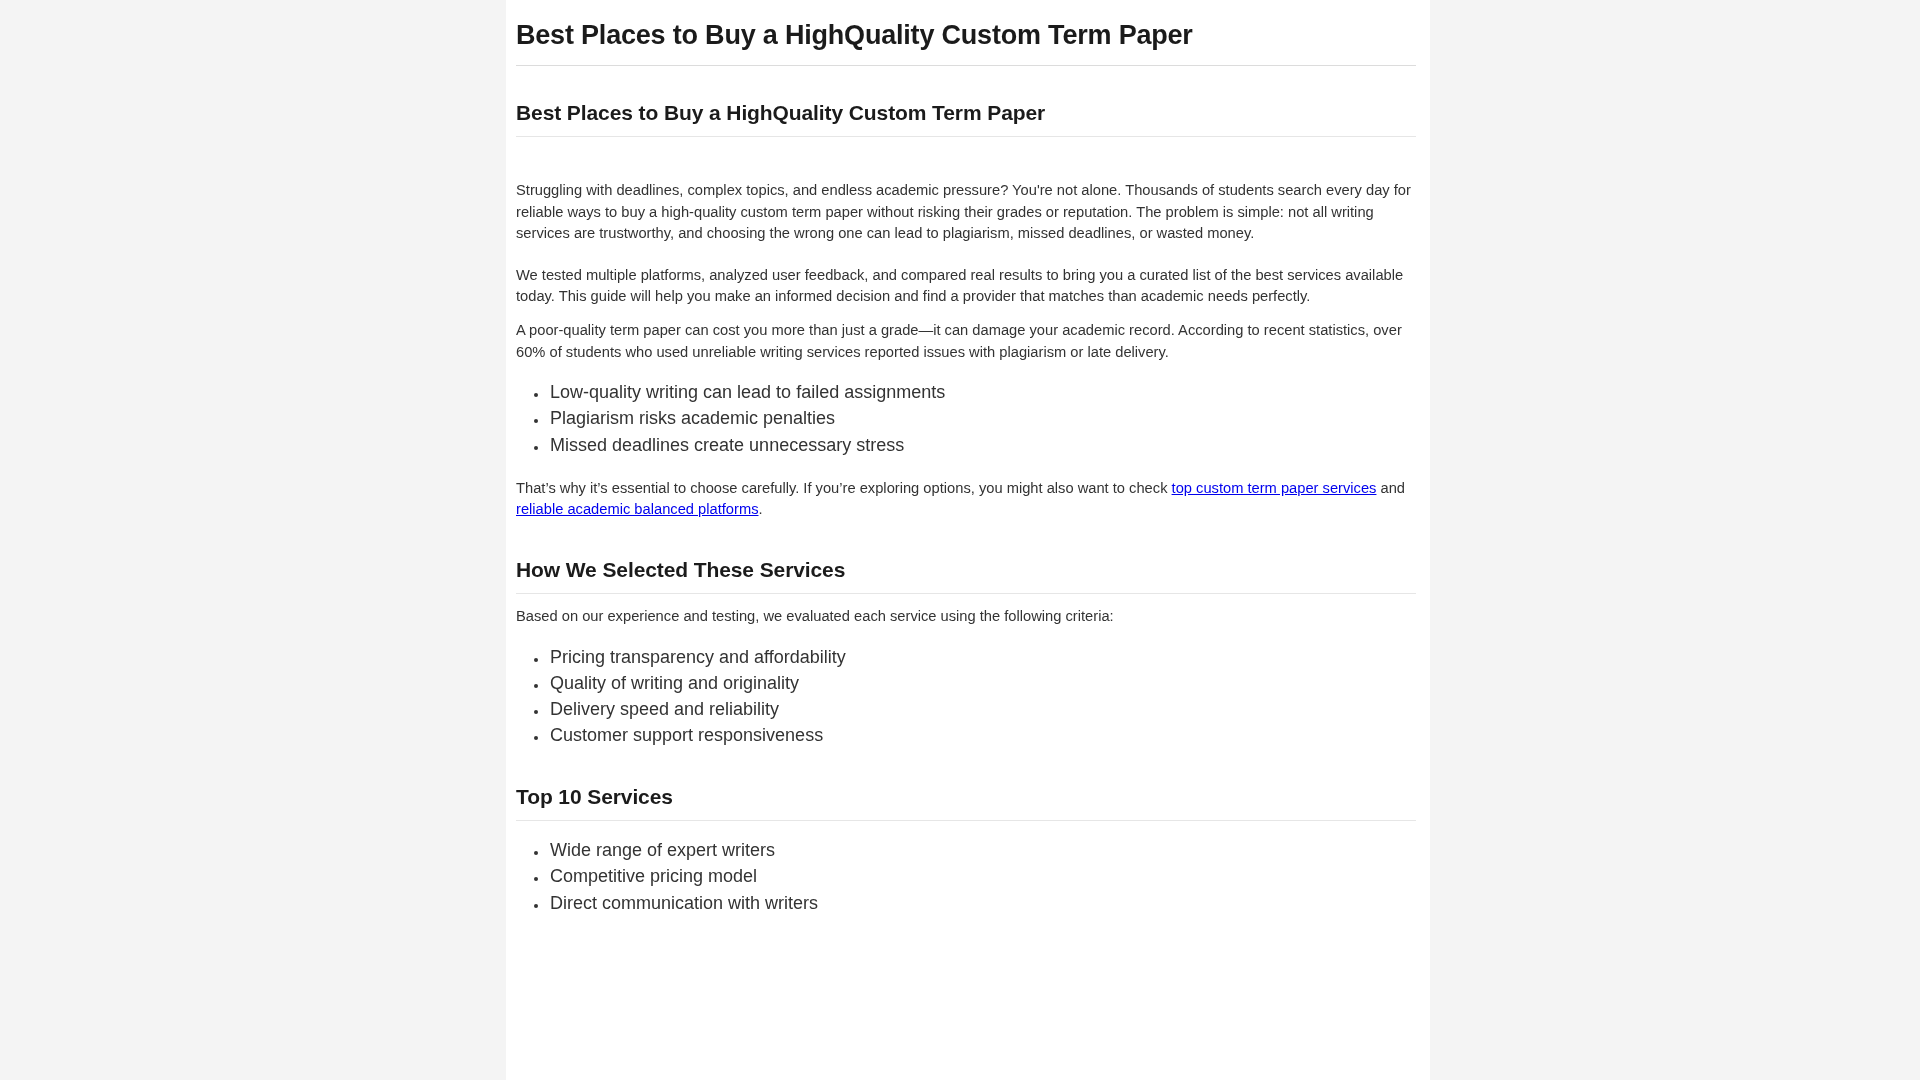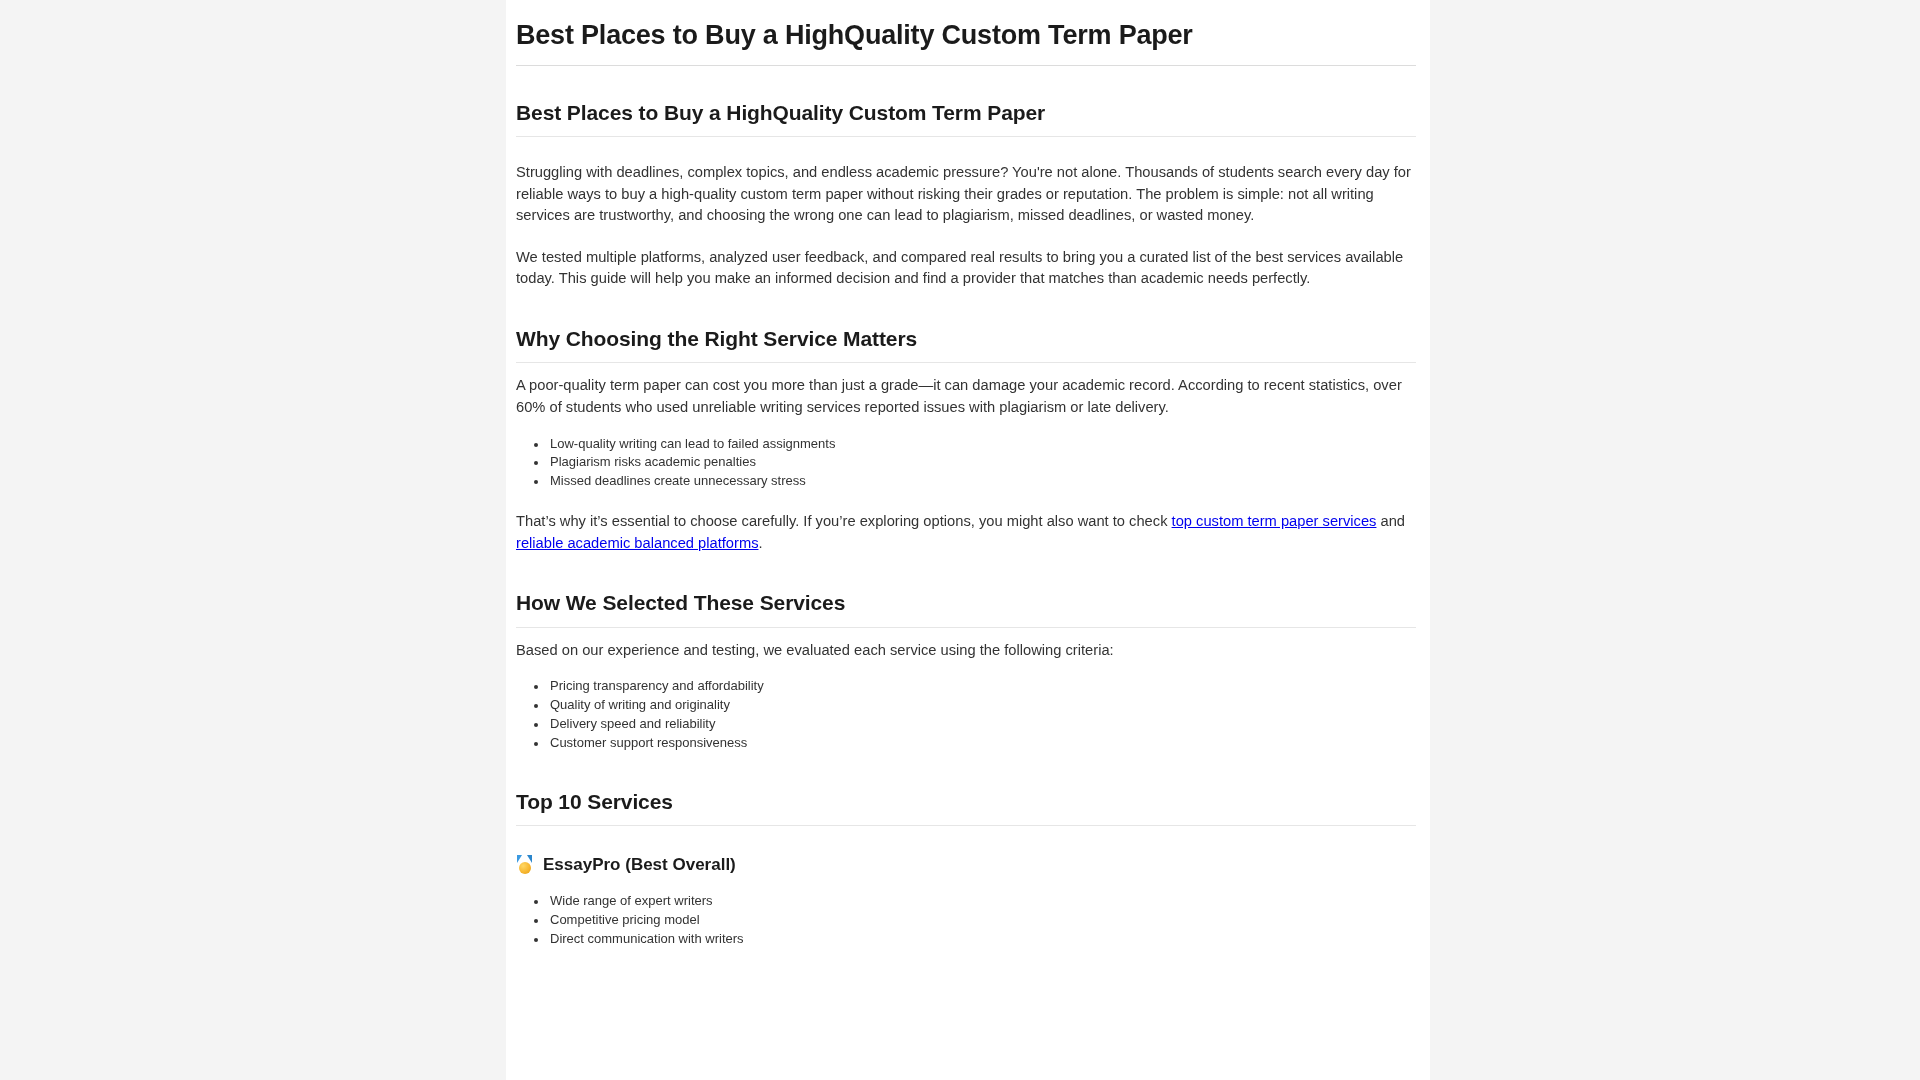--- a/index.html
+++ b/index.html
@@ -106,29 +106,29 @@
   }
 
   p.body-text {
     font-size: 14.7px;
     line-height: 1.47;
     color: #333333;
     margin: 20px 0 0 0;
     width: 900px;
   }
   p.body-text.first-after-h2 { margin-top: 12px; }
-  p.body-text.after-h1 { margin-top: 25px; }
+  p.body-text.after-h1 { margin-top: 43px; }
 
   ul.bullets {
     margin: 16px 0 0 0;
     padding: 0 0 0 32px;
     list-style: disc;
   }
   ul.bullets li {
-    font-size: 13px;
+    font-size: 18px;
     line-height: 1.45;
     color: #333333;
     margin: 0;
     padding-left: 2px;
   }
   ul.bullets li::marker { font-size: 12px; }
 
   a.inline-link {
     color: #0000ee;
     text-decoration: underline;
@@ -143,21 +143,20 @@
     <div class="inner">
 
       <h1 class="doc-title">Best Places to Buy a HighQuality Custom Term Paper</h1>
 
       <h2 class="section-title tight">Best Places to Buy a HighQuality Custom Term Paper</h2>
 
       <p class="body-text after-h1">Struggling with deadlines, complex topics, and endless academic pressure? You're not alone. Thousands of students search every day for reliable ways to buy a high-quality custom term paper without risking their grades or reputation. The problem is simple: not all writing services are trustworthy, and choosing the wrong one can lead to plagiarism, missed deadlines, or wasted money.</p>
 
       <p class="body-text">We tested multiple platforms, analyzed user feedback, and compared real results to bring you a curated list of the best services available today. This guide will help you make an informed decision and find a provider that matches than academic needs perfectly.</p>
 
-      <h2 class="section-title">Why Choosing the Right Service Matters</h2>
 
       <p class="body-text first-after-h2">A poor-quality term paper can cost you more than just a grade—it can damage your academic record. According to recent statistics, over 60% of students who used unreliable writing services reported issues with plagiarism or late delivery.</p>
 
       <ul class="bullets">
         <li>Low-quality writing can lead to failed assignments</li>
         <li>Plagiarism risks academic penalties</li>
         <li>Missed deadlines create unnecessary stress</li>
       </ul>
 
       <p class="body-text"><span>That’s why it’s essential to choose carefully. If you’re exploring options, you might also want to check </span><a class="inline-link" href="#">top custom term paper services</a><span> and </span><a class="inline-link" href="#">reliable academic balanced platforms</a><span>.</span></p>
@@ -169,28 +168,20 @@
       <ul class="bullets">
         <li>Pricing transparency and affordability</li>
         <li>Quality of writing and originality</li>
         <li>Delivery speed and reliability</li>
         <li>Customer support responsiveness</li>
       </ul>
 
 
       <h2 class="section-title">Top 10 Services</h2>
 
-      <h3 class="service-title">
-        <span class="medal-icon">
-          <span class="ribbon-l"></span>
-          <span class="ribbon-r"></span>
-          <span class="disc"></span>
-        </span>
-        <span>EssayPro (Best Overall)</span>
-      </h3>
 
 
       <ul class="bullets">
         <li>Wide range of expert writers</li>
         <li>Competitive pricing model</li>
         <li>Direct communication with writers</li>
       </ul>
 
     </div>
   </div>

